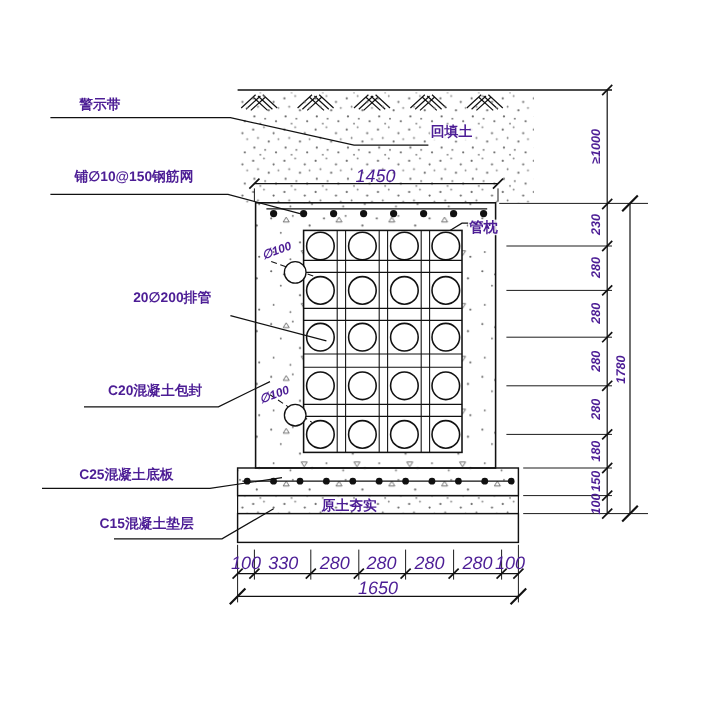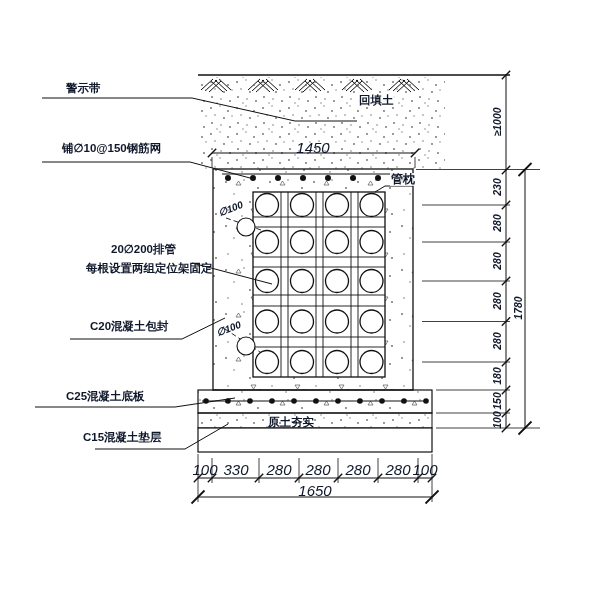--- a/index.html
+++ b/index.html
@@ -1,20 +1,20 @@
 <!DOCTYPE html>
 <html><head>
 <meta charset="utf-8">
 <style>
   html,body{margin:0;padding:0;background:#fff;}
   #stage{position:relative;width:600px;height:600px;background:#fff;overflow:hidden;
-         font-family:"Liberation Sans",sans-serif;color:#0f172a;}
+         font-family:"Liberation Sans",sans-serif;color:#4c1d95;}
   #stage svg{position:absolute;left:0;top:0;}
   .lbl{position:absolute;font-size:11.5px;font-weight:600;white-space:nowrap;line-height:1.1;}
-  .bg{background:rgba(255,255,255,.85);padding:0 1px;}
+  .bg{background:rgba(255,255,255,.85);padding:0 1px;margin-top:10px;}
   .dimc{position:absolute;font-style:italic;font-size:15px;font-weight:400;white-space:nowrap;
         transform:translateX(-50%);}
   .rdim{position:absolute;width:60px;text-align:center;font-style:italic;font-size:10.5px;font-weight:600;
         white-space:nowrap;transform:translate(-50%,-50%) rotate(-90deg);}
   .rot20{position:absolute;font-style:italic;font-size:10px;font-weight:600;white-space:nowrap;
          transform:rotate(-20deg);}
   .title{position:absolute;font-size:19px;font-weight:bold;letter-spacing:2px;white-space:nowrap;
          transform:translateX(-50%);}
 </style>
 </head>
@@ -226,21 +226,20 @@
         <use href="#tick" transform="translate(506,428)"></use>
     <line x1="525" y1="169.5" x2="525" y2="428"></line>
     <use href="#tickbig" transform="translate(525,169.5)"></use>
         <use href="#tickbig" transform="translate(525,428)"></use>
   </g>
 </svg>
 
 <div class="lbl" style="left:66px;top:82px">警示带</div>
 <div class="lbl" style="left:62px;top:142px">铺∅10@150钢筋网</div>
 <div class="lbl" style="left:111px;top:243px">20∅200排管</div>
-<div class="lbl" style="left:86px;top:262px">每根设置两组定位架固定</div>
 <div class="lbl" style="left:90px;top:320px">C20混凝土包封</div>
 <div class="lbl" style="left:66px;top:390px">C25混凝土底板</div>
 <div class="lbl" style="left:83px;top:431px">C15混凝土垫层</div>
 <div class="lbl bg" style="left:358px;top:94px">回填土</div>
 <div class="lbl bg" style="left:390px;top:173px;font-size:12px">管枕</div>
 <div class="lbl" style="left:268px;top:416px">原土夯实</div>
 <div class="rot20" style="left:218px;top:203px">∅100</div>
 <div class="rot20" style="left:216px;top:323px">∅100</div>
 
 <div class="dimc" style="left:313px;top:139px">1450</div>

